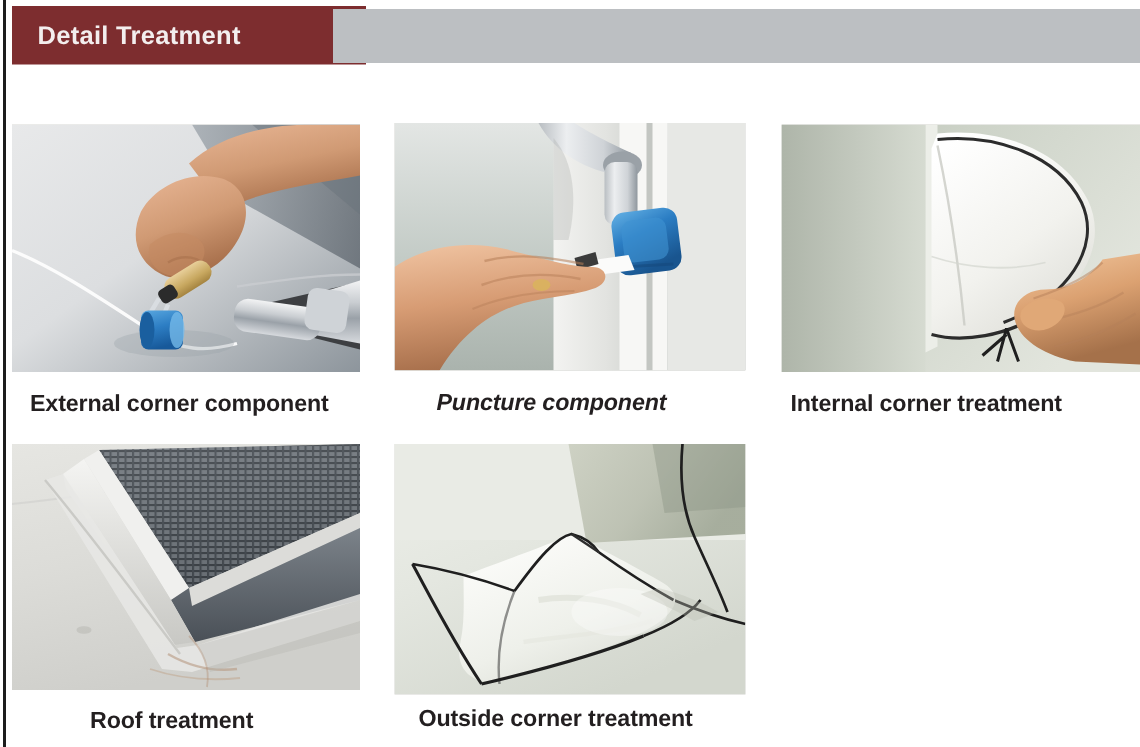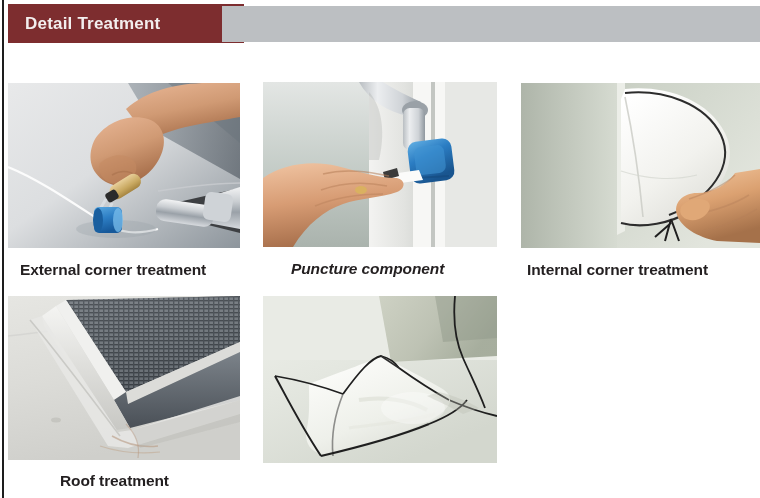--- a/index.html
+++ b/index.html
@@ -173,21 +173,21 @@
 
       <rect x="100" y="96" width="34" height="15" rx="7" fill="url(#wood1)" transform="rotate(-32 117 103)"></rect>
       <rect x="98" y="108" width="12" height="10" rx="3" fill="#2b2b2b" transform="rotate(-32 104 113)"></rect>
 
       <path d="M98 116 L92 126 M104 120 L100 130" stroke="#d9dde1" stroke-width="3" fill="none"></path>
       <rect x="86" y="124" width="28" height="26" rx="5" fill="url(#blue1)"></rect>
       <ellipse cx="90" cy="137" rx="5" ry="12" fill="#1a5f9f"></ellipse>
       <ellipse cx="110" cy="137" rx="5" ry="12" fill="#74b9e8" opacity="0.8"></ellipse>
     </svg>
   </div>
-  <div class="caption">External corner treatment</div>
+  <div class="caption">External corner component</div>
 </div>
 
 <div class="figure" id="fig-puncture">
   <div class="photo">
     <svg viewBox="0 0 234 165" preserveAspectRatio="none" aria-hidden="true">
       <defs>
         <linearGradient id="pun-bg" x1="0" y1="0" x2="0" y2="1">
           <stop offset="0%" stop-color="#e3e6e4"></stop>
           <stop offset="55%" stop-color="#c3cbc6"></stop>
           <stop offset="100%" stop-color="#aab3ad"></stop>
@@ -401,13 +401,14 @@
       <path d="M136 72 C150 82 168 94 186 104" stroke="#1f1f1f" stroke-width="1.8" fill="none"></path>
       <path d="M118 60 L136 72" stroke="#2d2d2d" stroke-width="1.6" fill="none"></path>
 
       <path d="M96 104 C120 100 146 104 164 114" stroke="#e0e2da" stroke-width="4" fill="none" opacity="0.8"></path>
       <path d="M86 132 C114 128 146 126 172 118" stroke="#e4e6de" stroke-width="3" fill="none" opacity="0.6"></path>
       <ellipse cx="150" cy="112" rx="32" ry="16" fill="#ffffff" opacity="0.35"></ellipse>
 
       <path d="M176 96 C192 100 206 106 216 112 L200 118 C186 110 172 104 164 100 Z" fill="#b9bdb2" opacity="0.35"></path>
     </svg>
   </div>
+  <div class="caption">Outside corner treatment</div>
 </div>
 
 </body></html>

